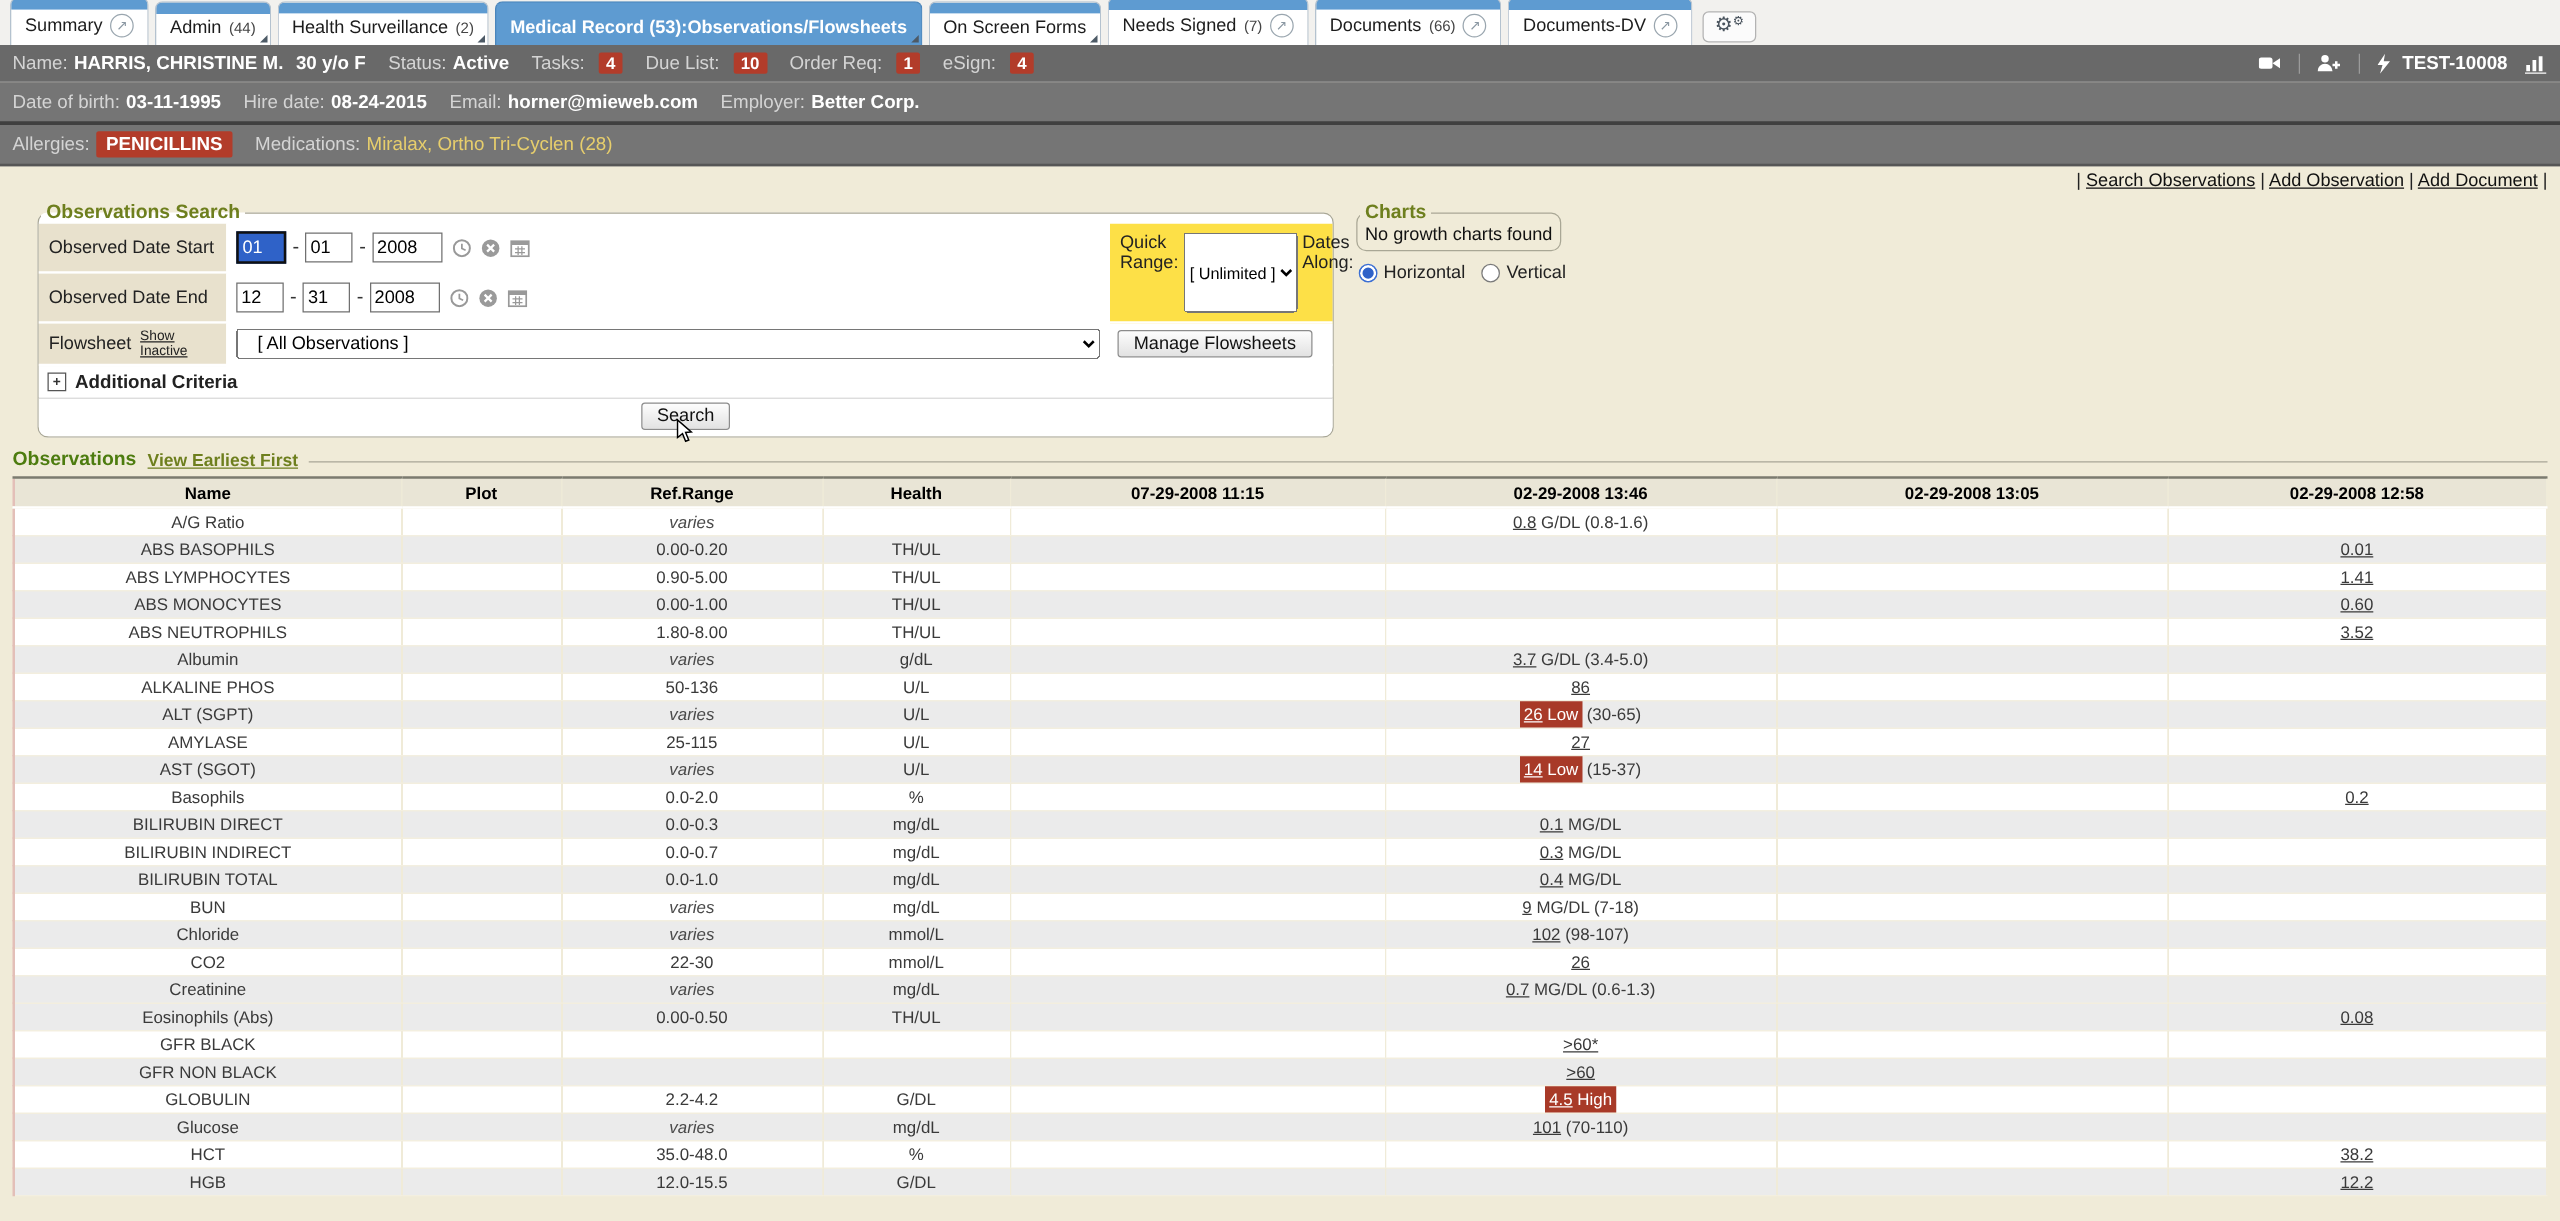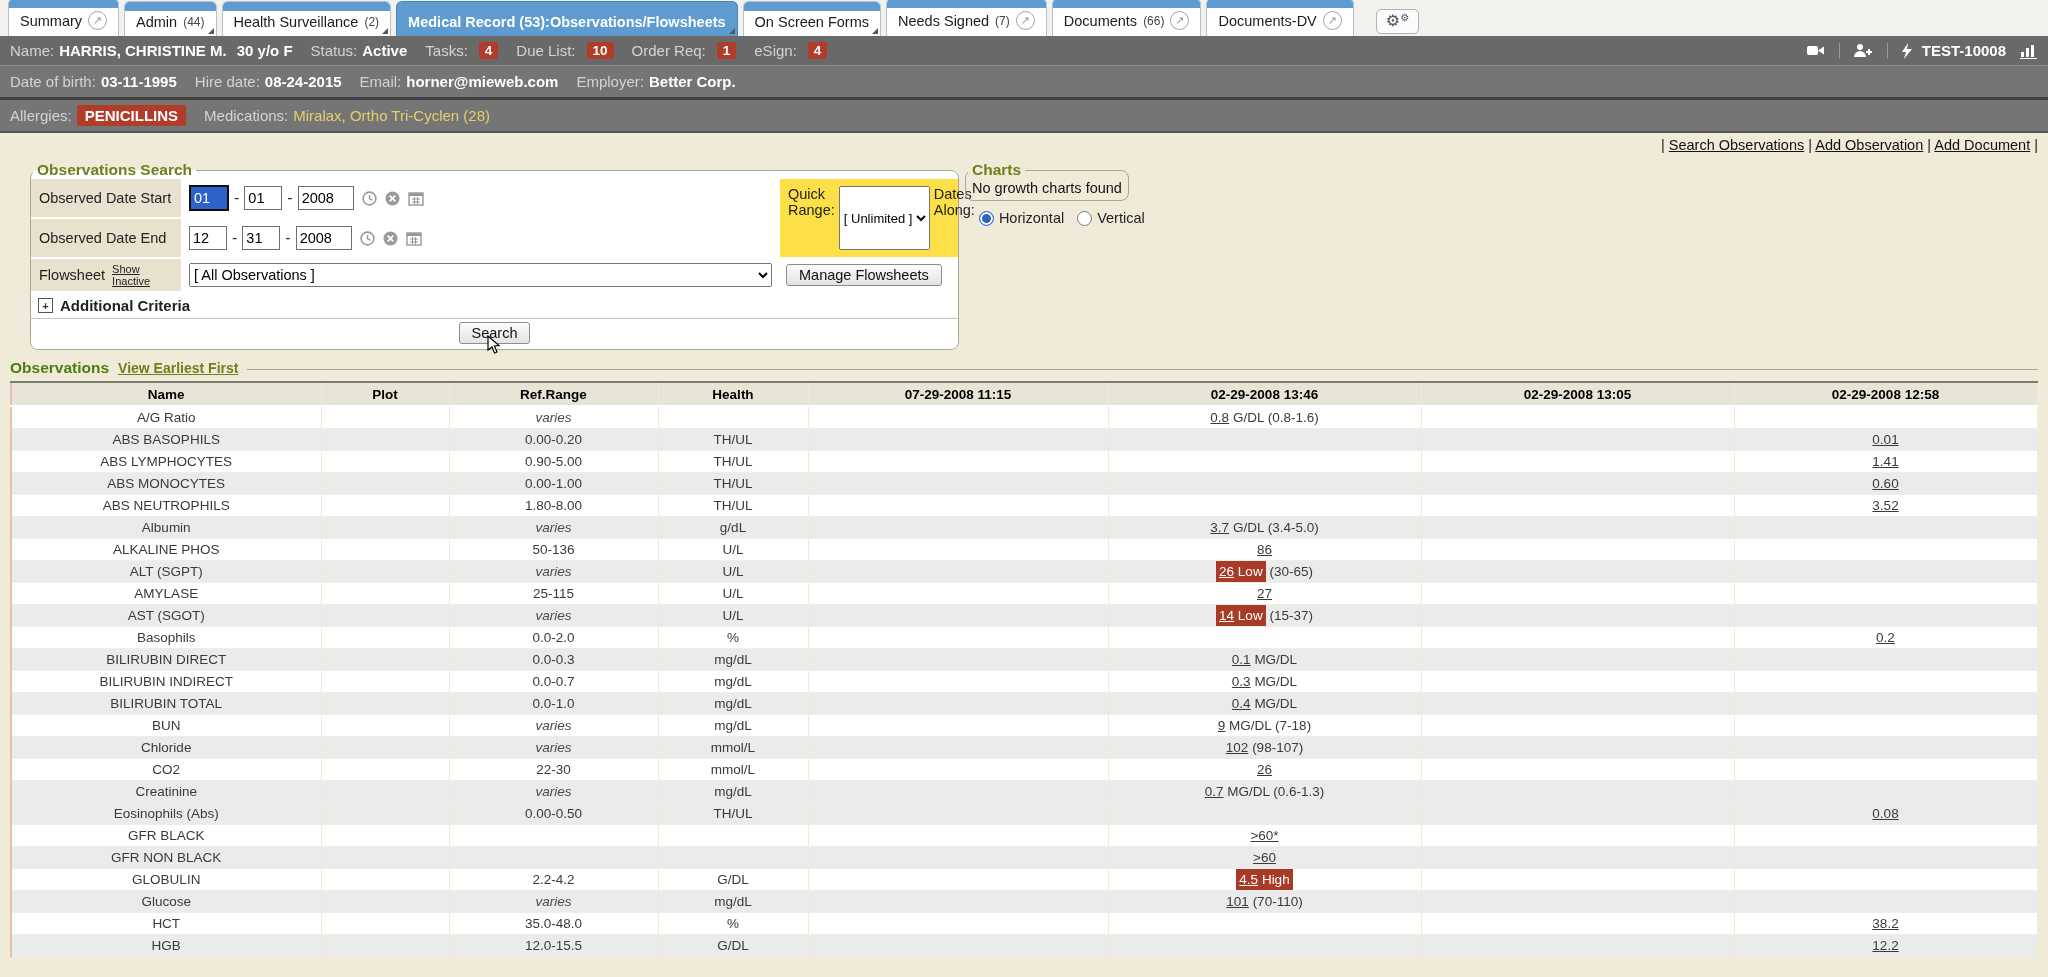--- a/index.html
+++ b/index.html
@@ -1,20 +1,20 @@
 <!DOCTYPE html>
 <html><head>
 <meta charset="utf-8">
 <style>
   html,body{margin:0;padding:0;}
   body{width:2048px;height:977px;overflow:hidden;background:#f0ebd8;
        font-family:"Liberation Sans",sans-serif;color:#222;}
   a{cursor:pointer;}
   
-  .tab-bar{display:flex;align-items:flex-end;gap:16px;padding:3px 8px 0 8px;
+  .tab-bar{display:flex;align-items:flex-end;gap:2px;padding:3px 8px 0 8px;
            background:#f2f1ee;height:36px;box-sizing:border-box;}
   .tab{position:relative;display:flex;align-items:center;gap:6px;
        padding:12px 11px 6px 11px;background:linear-gradient(#5e9bd1 0,#5e9bd1 9px,#fff 9px);
        border:1px solid #b4c2cf;border-bottom:none;border-radius:6px 6px 0 0;
        font-size:14.5px;color:#1c1c1c;white-space:nowrap;}
   .tab.active{background:#5e9bd1;color:#fff;font-weight:bold;border-color:#4a85bb;}
   .tab-count{font-size:12px;color:#444;}
   .circ{display:inline-flex;width:17px;height:17px;border:1px solid #9aa6af;border-radius:50%;
         align-items:center;justify-content:center;font-size:11px;color:#8b98a3;background:#fff;
         font-weight:normal;}
@@ -36,21 +36,21 @@
   .allergy-badge{background:#b23c2a;color:#fff;font-weight:bold;padding:2px 8px;border-radius:2px;}
   .med-link{color:#e7ce6c;text-decoration:none;}
   .med-sep{color:#e7ce6c;}
   .spacer{flex:1;}
   .hicon{display:inline-flex;align-items:center;margin-left:14px;}
   .vdiv{width:1px;height:16px;background:#9a9a9a;margin-left:14px;}
   
   .content{padding-top:4px;}
   .action-links{text-align:right;padding-right:10px;font-size:14.5px;height:22px;color:#222;}
   .action-link{color:#111;text-decoration:underline;}
-  .form-row{display:flex;align-items:flex-start;gap:6px;margin:2px 0 0 30px;}
+  .form-row{display:flex;align-items:flex-start;gap:18px;margin:2px 0 0 30px;}
   fieldset{border:1px solid #a9a795;border-radius:8px;padding:0;margin:0;}
   legend{color:#6e7f1e;font-weight:bold;font-size:15.5px;padding:0 4px;margin-left:2px;}
   .search-fs{width:911px;background:#fff;}
   .form-grid{display:grid;grid-template-columns:150px 1fr 178px;}
   .cell{box-sizing:border-box;border-bottom:2px solid #fff;}
   .lbl-cell{background:#e8e1cd;font-size:14.5px;display:flex;align-items:center;gap:7px;
             padding:4px 8px;min-height:40px;}
   .input-cell{display:flex;align-items:center;gap:4px;padding:4px 8px;min-height:40px;background:#fff;}
   .din{width:30px;height:20px;border:1px solid #707070;font-size:14.5px;padding:1px 3px;
        font-family:"Liberation Sans",sans-serif;}
@@ -61,21 +61,21 @@
   .qr-cell{grid-row:span 2;background:#fde047;padding:7px 8px;font-size:14.5px;
            display:flex;gap:4px;}
   .qr-cell select{font-size:13px;width:104px;}
   .radios{display:flex;align-items:center;gap:5px;}
   .radio{display:inline-block;width:13px;height:13px;border:1px solid #7a7a7a;border-radius:50%;
          background:#fff;}
   .radio.checked{background:#2f62c8;border-color:#3b6fd4;box-shadow:inset 0 0 0 2px #fff;}
   .rlbl{margin-right:8px;}
   .fs-row{min-height:34px;}
   .show-inactive{font-size:11px;color:#222;text-decoration:underline;}
-  .flowsheet-select{width:583px;height:24px;font-size:14.5px;}
+  .flowsheet-select{width:691px;height:24px;font-size:14.5px;padding-left:12px;}
   .manage-cell{background:#fff;display:flex;align-items:center;padding:4px 6px;min-height:34px;}
   .btn{font-family:"Liberation Sans",sans-serif;font-size:14.5px;color:#111;
        background:linear-gradient(#fdfdfd,#e2e2e2);border:1px solid #8c8c8c;border-radius:3px;
        padding:2px 12px;}
   .ac-cell{grid-column:1/-1;background:#fff;display:flex;align-items:center;gap:7px;
            padding:4px 7px;border-bottom:none;min-height:24px;}
   .ac-cell b{font-size:15px;}
   .plusbox{display:inline-flex;width:13px;height:13px;border:1px solid #555;align-items:center;
            justify-content:center;font-size:11px;font-weight:bold;color:#333;background:#fff;}
   .search-row{border-top:1px solid #c3c3c3;text-align:center;padding:3px 0 5px 0;position:relative;

